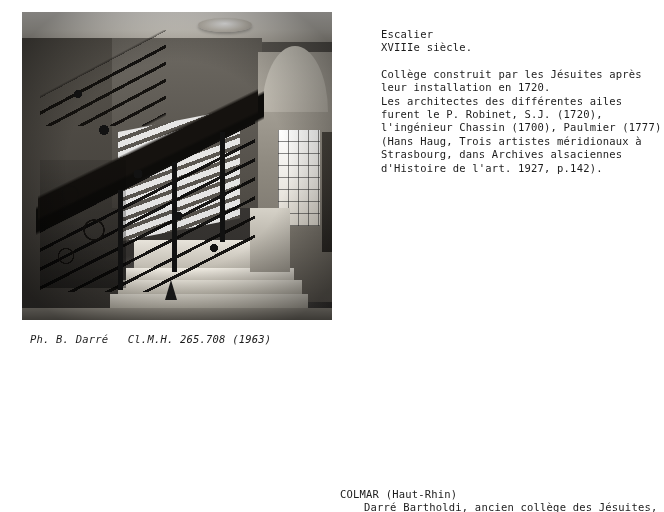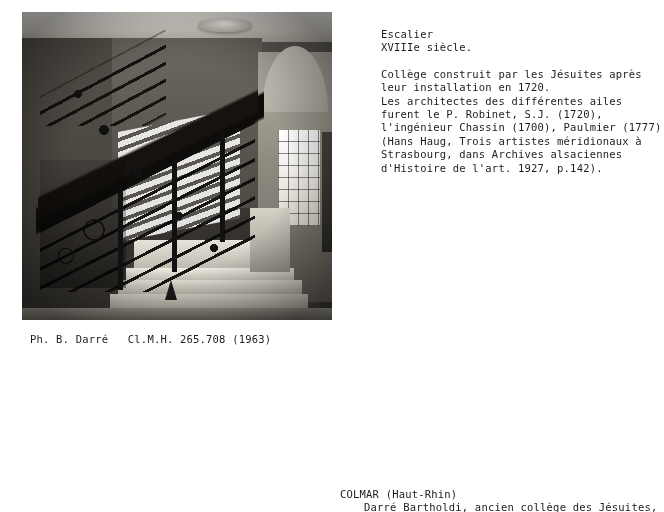--- a/index.html
+++ b/index.html
@@ -212,20 +212,21 @@
     line-height: 13.4px;
     color: #1c1c1c;
     white-space: pre;
     letter-spacing: 0.2px;
   }
 
   #caption-credit {
     position: absolute;
     left: 30px;
     top: 333px;
+    font-style: italic;
   }
 
   #notice-block {
     position: absolute;
     left: 381px;
     top: 28px;
   }
   #notice-block .title-line {
     white-space: pre;
   }

